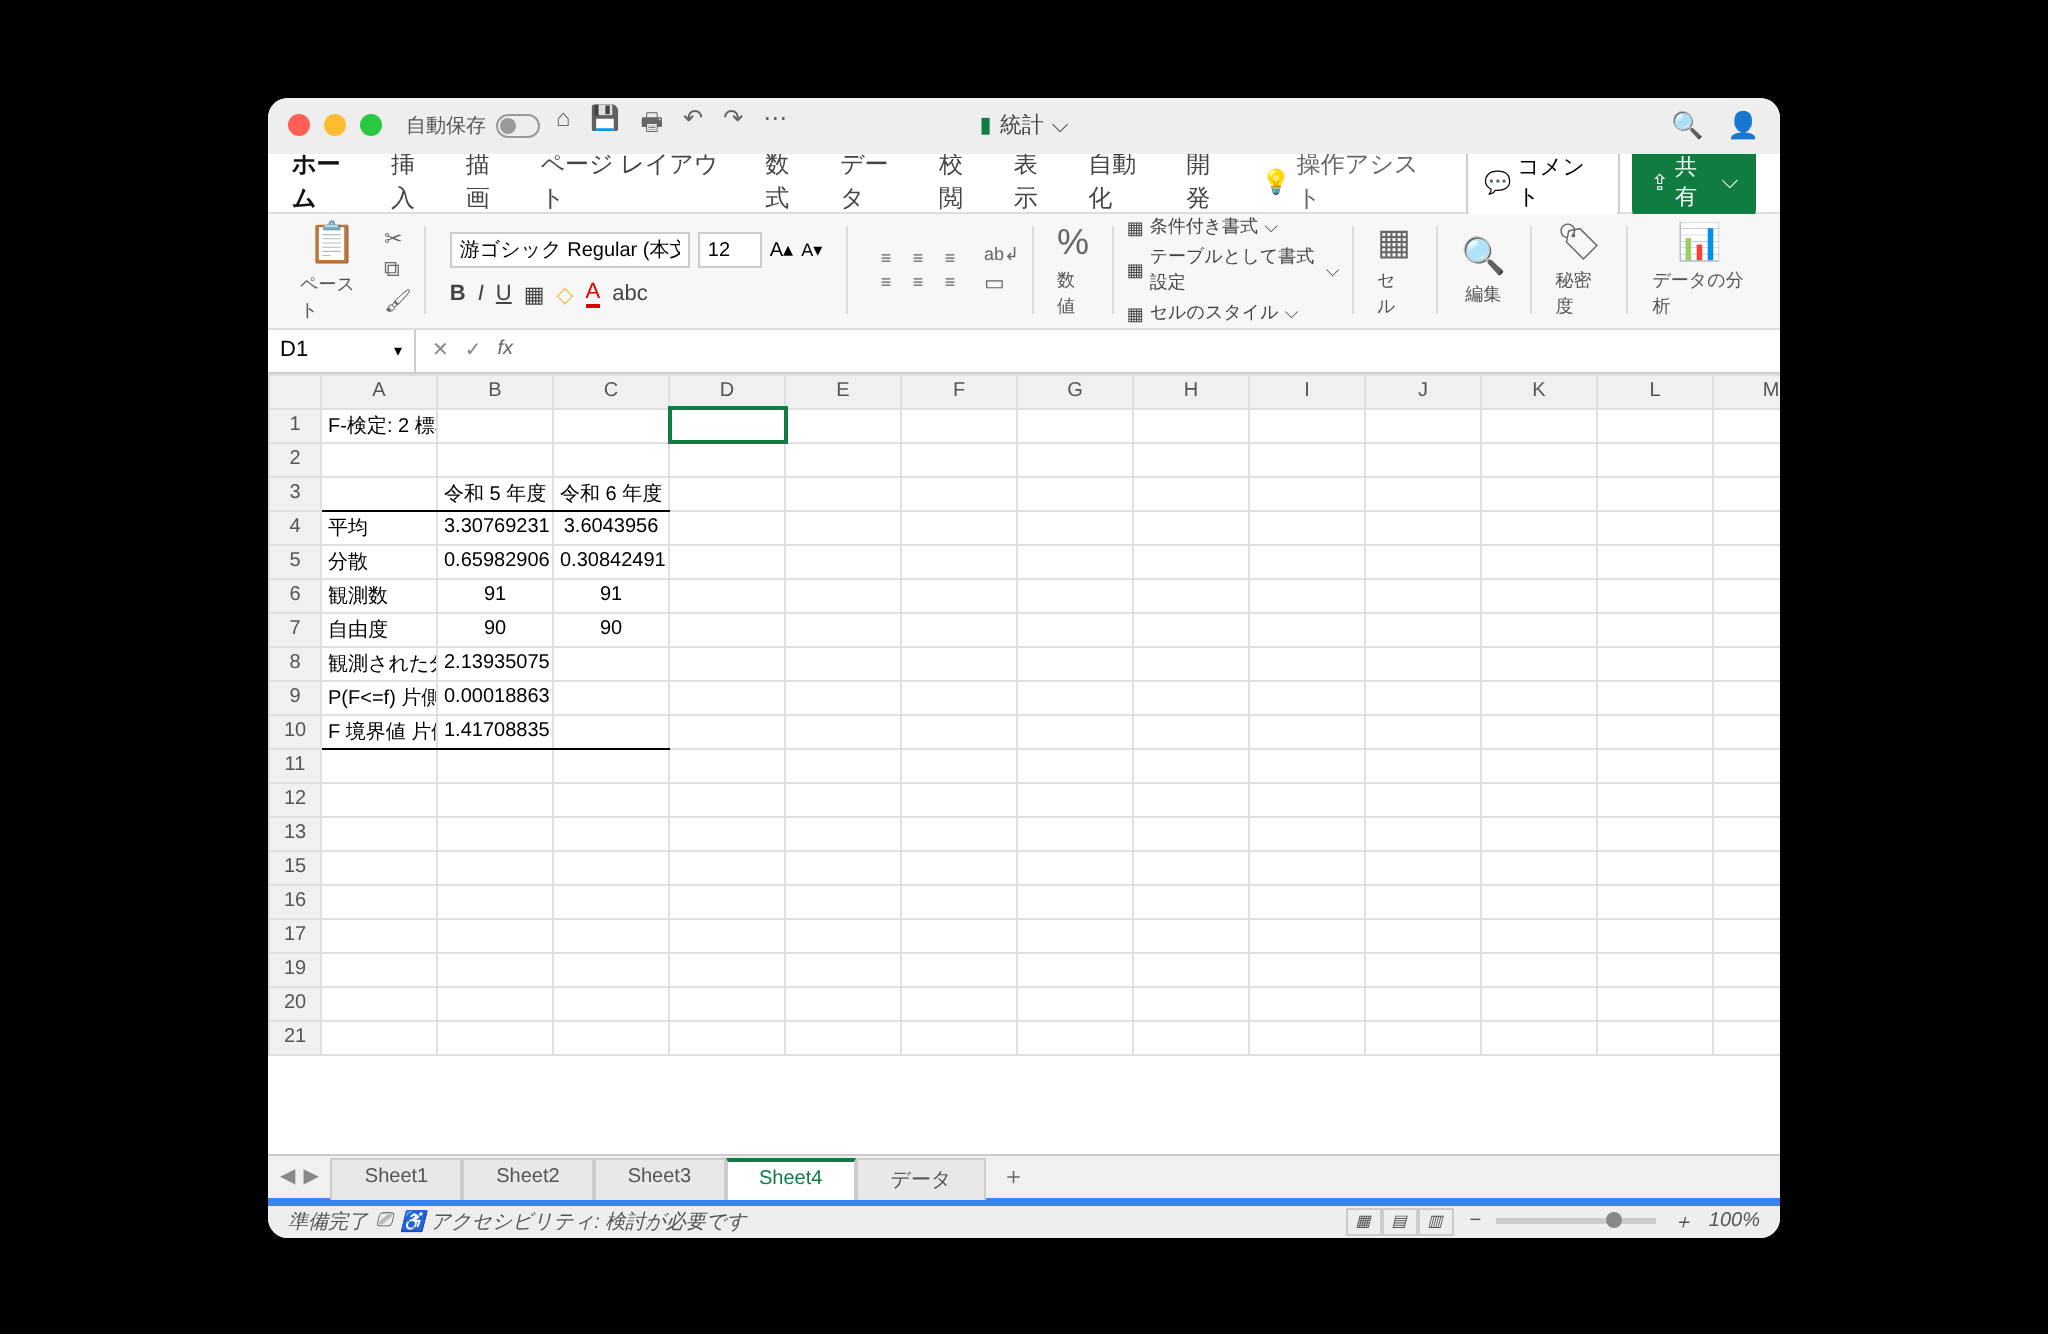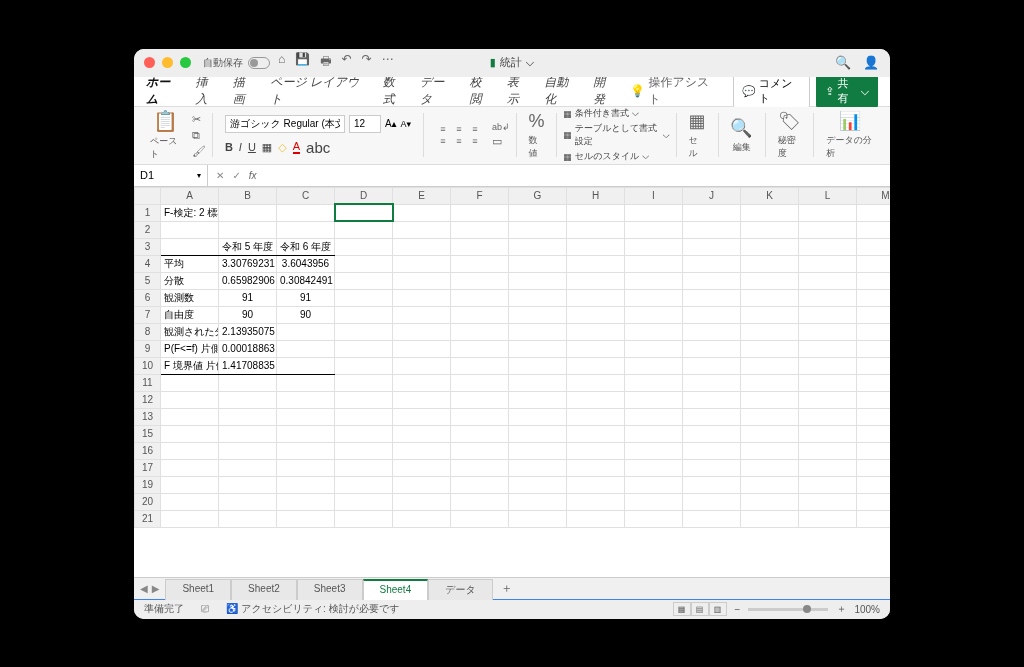--- a/index.html
+++ b/index.html
@@ -16,21 +16,21 @@
 .autosave { display: flex; align-items: center; gap: 5px; margin-left: 12px; font-size: 10px; color: #555; }
 .toggle { width: 22px; height: 12px; border: 1px solid #999; border-radius: 6px; position: relative; }
 .toggle::after { content: ""; position: absolute; width: 8px; height: 8px; border-radius: 50%; background: #999; top: 1px; left: 1px; }
 .tb-icons { display: flex; gap: 10px; margin-left: 8px; color: #666; font-size: 12px; }
 .doc-title { position: absolute; left: 50%; transform: translateX(-50%); font-size: 11px; color: #444; display: flex; align-items: center; gap: 4px; }
 .doc-title .x-icon { color: #107c41; font-size: 11px; }
 .tb-right { margin-left: auto; display: flex; gap: 12px; color: #666; font-size: 13px; }
 
 
 .menubar { height: 30px; display: flex; align-items: center; padding: 0 12px; gap: 14px; font-size: 12px; border-bottom: 1px solid #ddd; }
-.menubar .tab { color: #444; cursor: pointer; font-style: italic; }
+.menubar .tab { color: #444; cursor: pointer; }
 .menubar .tab.active { color: #111; font-weight: 600; border-bottom: 2px solid #107c41; padding-bottom: 6px; margin-bottom: -8px; }
 .menubar .assist { display: flex; align-items: center; gap: 3px; color: #666; }
 .menubar .right-btns { margin-left: auto; display: flex; gap: 6px; }
 .btn { border: 1px solid #ccc; border-radius: 5px; padding: 3px 8px; font-size: 11px; display: flex; align-items: center; gap: 3px; background: #fff; }
 .btn.share { background: #107c41; color: #fff; border-color: #107c41; }
 
 
 .ribbon { height: 58px; background: #f7f7f7; border-bottom: 1px solid #ddd; display: flex; align-items: center; padding: 0 10px; gap: 4px; }
 .rgroup { display: flex; flex-direction: column; align-items: center; gap: 2px; padding: 2px 6px; height: 100%; justify-content: center; }
 .divider { width: 1px; height: 44px; background: #ddd; margin: 0 2px; }
@@ -72,21 +72,21 @@
 .bord-mid td.data { border-bottom: 1px solid #000; }
 
 
 .sheettabs { height: 22px; background: #f0f0f0; border-top: 1px solid #ccc; display: flex; align-items: center; padding: 0 6px; gap: 0; font-size: 10px; }
 .nav-arrows { display: flex; gap: 4px; color: #888; margin-right: 6px; }
 .stab { padding: 3px 16px; border: 1px solid #ccc; border-bottom: none; background: #e8e8e8; color: #555; position: relative; top: 1px; }
 .stab.active { background: #fff; color: #107c41; font-weight: 500; border-top: 2px solid #107c41; }
 .addtab { padding: 0 8px; color: #666; font-size: 12px; }
 
 
-.statusbar { height: 20px; background: #eeeeee; border-top: 1px solid #3b82f6; display: flex; align-items: center; padding: 0 10px; font-size: 10px; color: #555; gap: 17px; }
+.statusbar { height: 20px; background: #eeeeee; border-top: 4px solid #3b82f6; display: flex; align-items: center; padding: 0 10px; font-size: 10px; color: #555; gap: 4px; font-style: italic; }
 .statusbar .right { margin-left: auto; display: flex; align-items: center; gap: 8px; }
 .view-icons { display: flex; gap: 0; }
 .view-icons span { border: 1px solid #ccc; width: 18px; height: 14px; display: flex; align-items: center; justify-content: center; font-size: 8px; }
 .zoom-slider { width: 80px; height: 3px; background: #ccc; position: relative; }
 .zoom-slider::after { content: ""; position: absolute; width: 8px; height: 8px; background: #888; border-radius: 50%; top: -3px; left: 55px; }
 </style>
 </head>
 <body>
 
 <div class="window">
@@ -166,21 +166,21 @@
         <span style="font-size:10px">A▴</span>
         <span style="font-size:9px">A▾</span>
       </div>
       <div class="fmt-row">
         <span class="b">B</span>
         <span class="i">I</span>
         <span class="u">U</span>
         <span>▦</span>
         <span style="color:#f0c040">◇</span>
         <span style="color:#d00;border-bottom:2px solid #d00">A</span>
-        <span style="font-size:15px">abc</span>
+        <span style="font-size:11px">abc</span>
       </div>
     </div>
     <div class="divider"></div>
     <div class="rgroup">
       <div class="align-grid">
         <span class="align-cell">≡</span>
         <span class="align-cell">≡</span>
         <span class="align-cell">≡</span>
         <span class="align-cell">≡</span>
         <span class="align-cell">≡</span>

